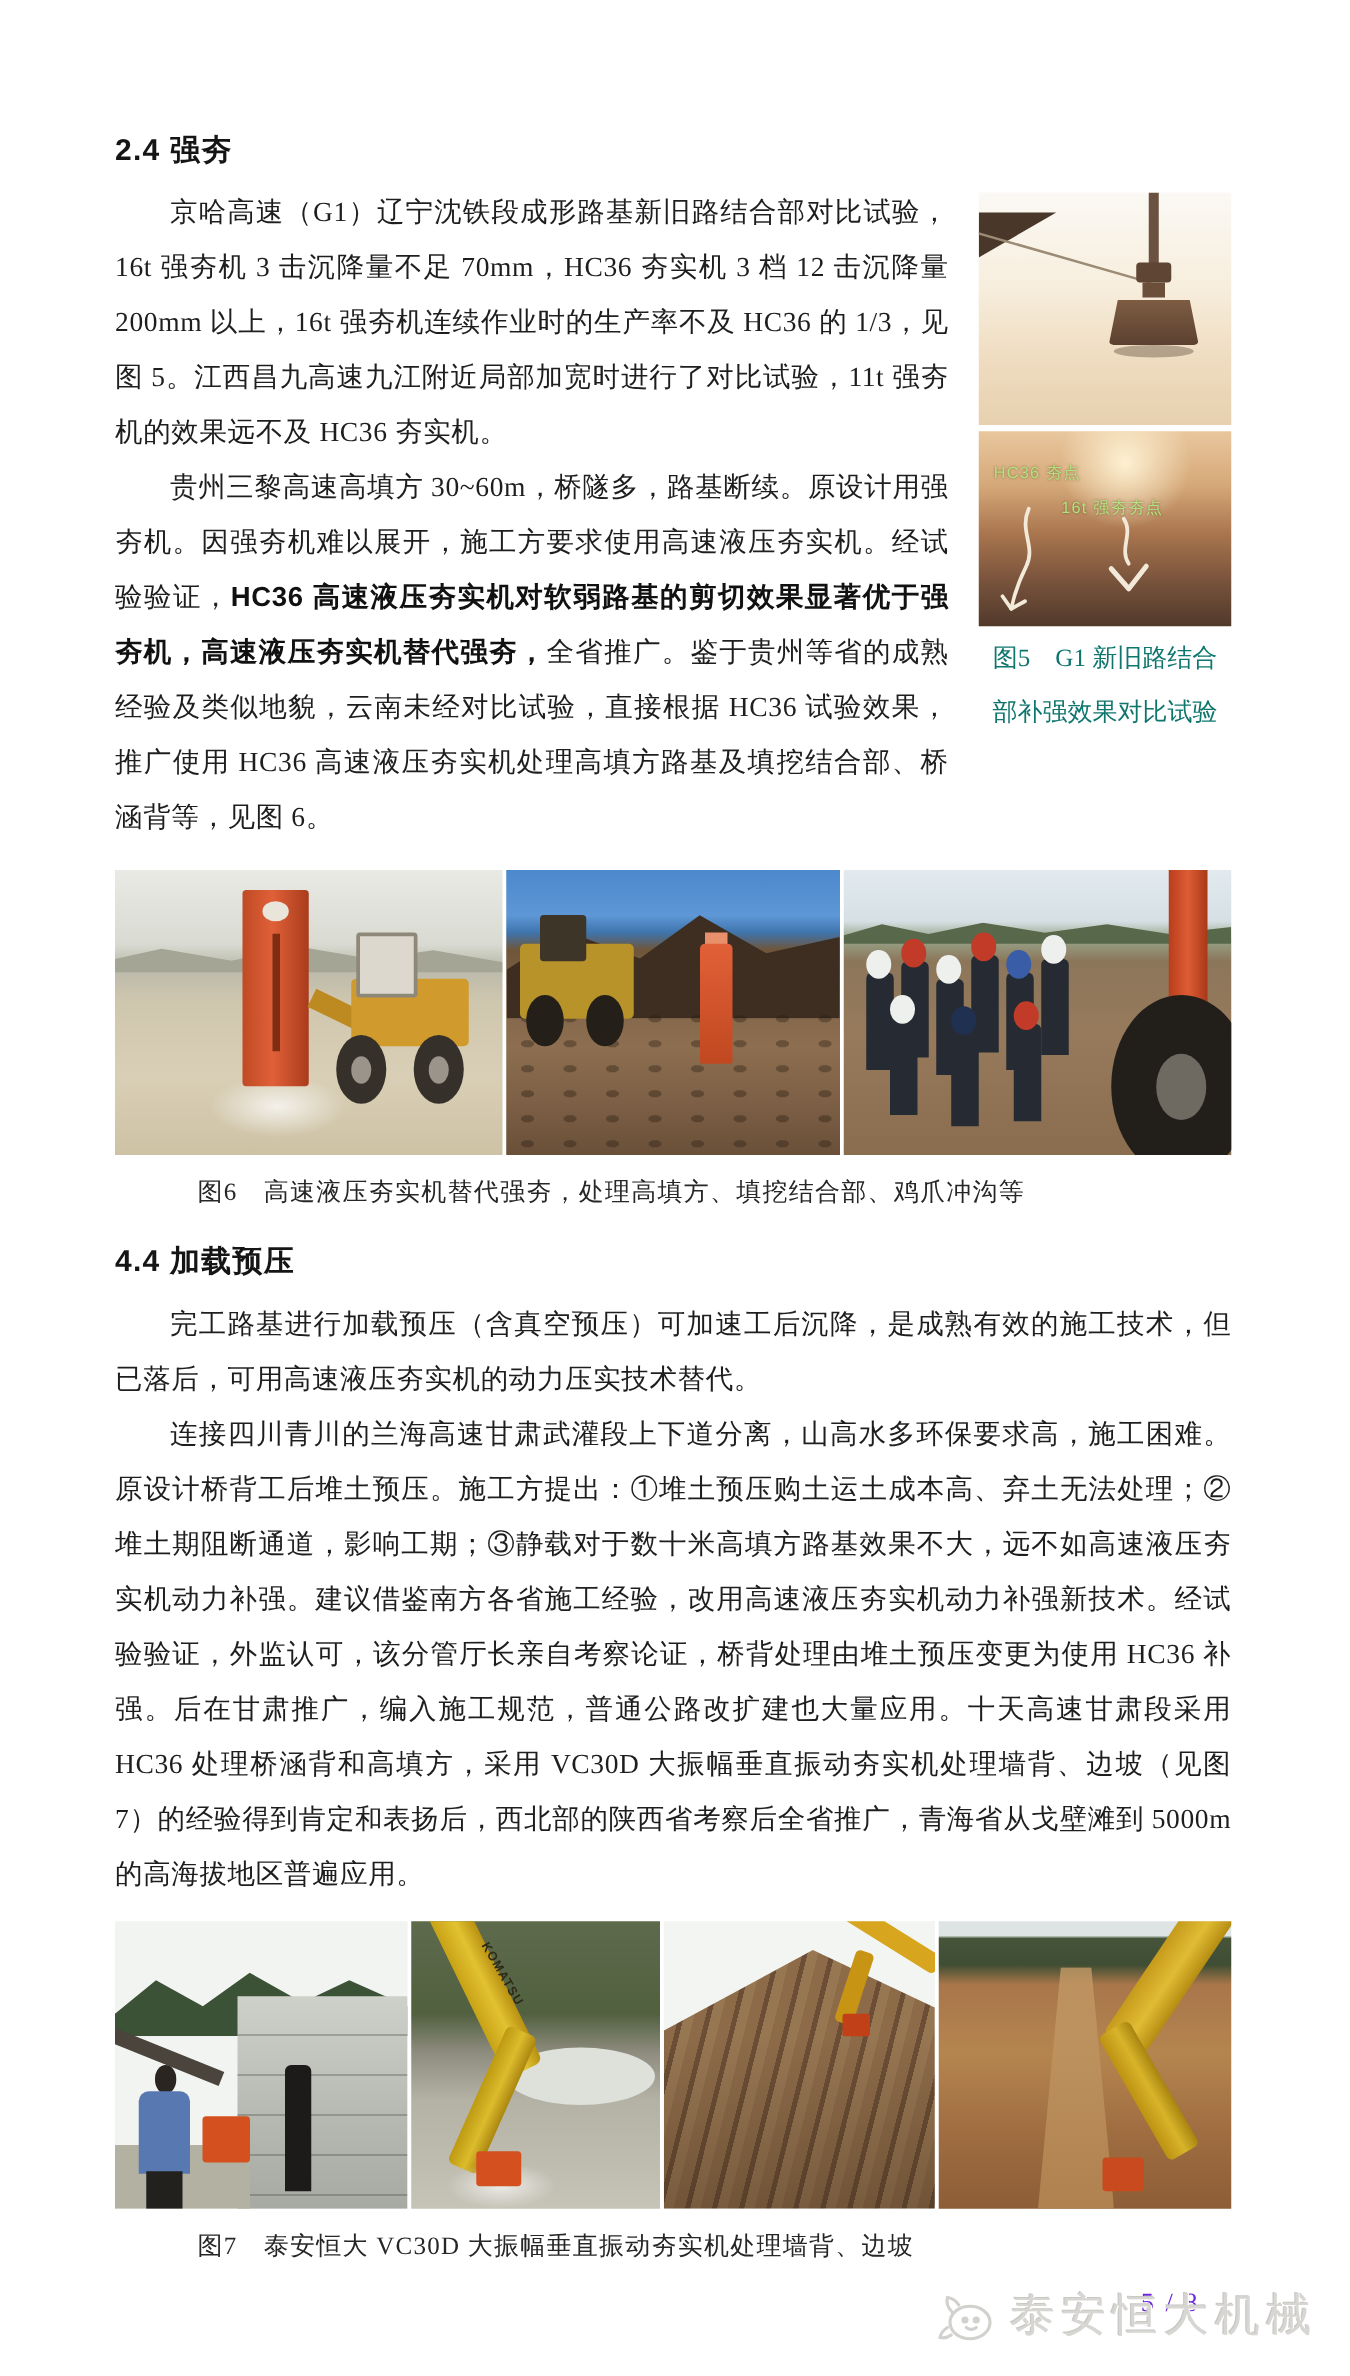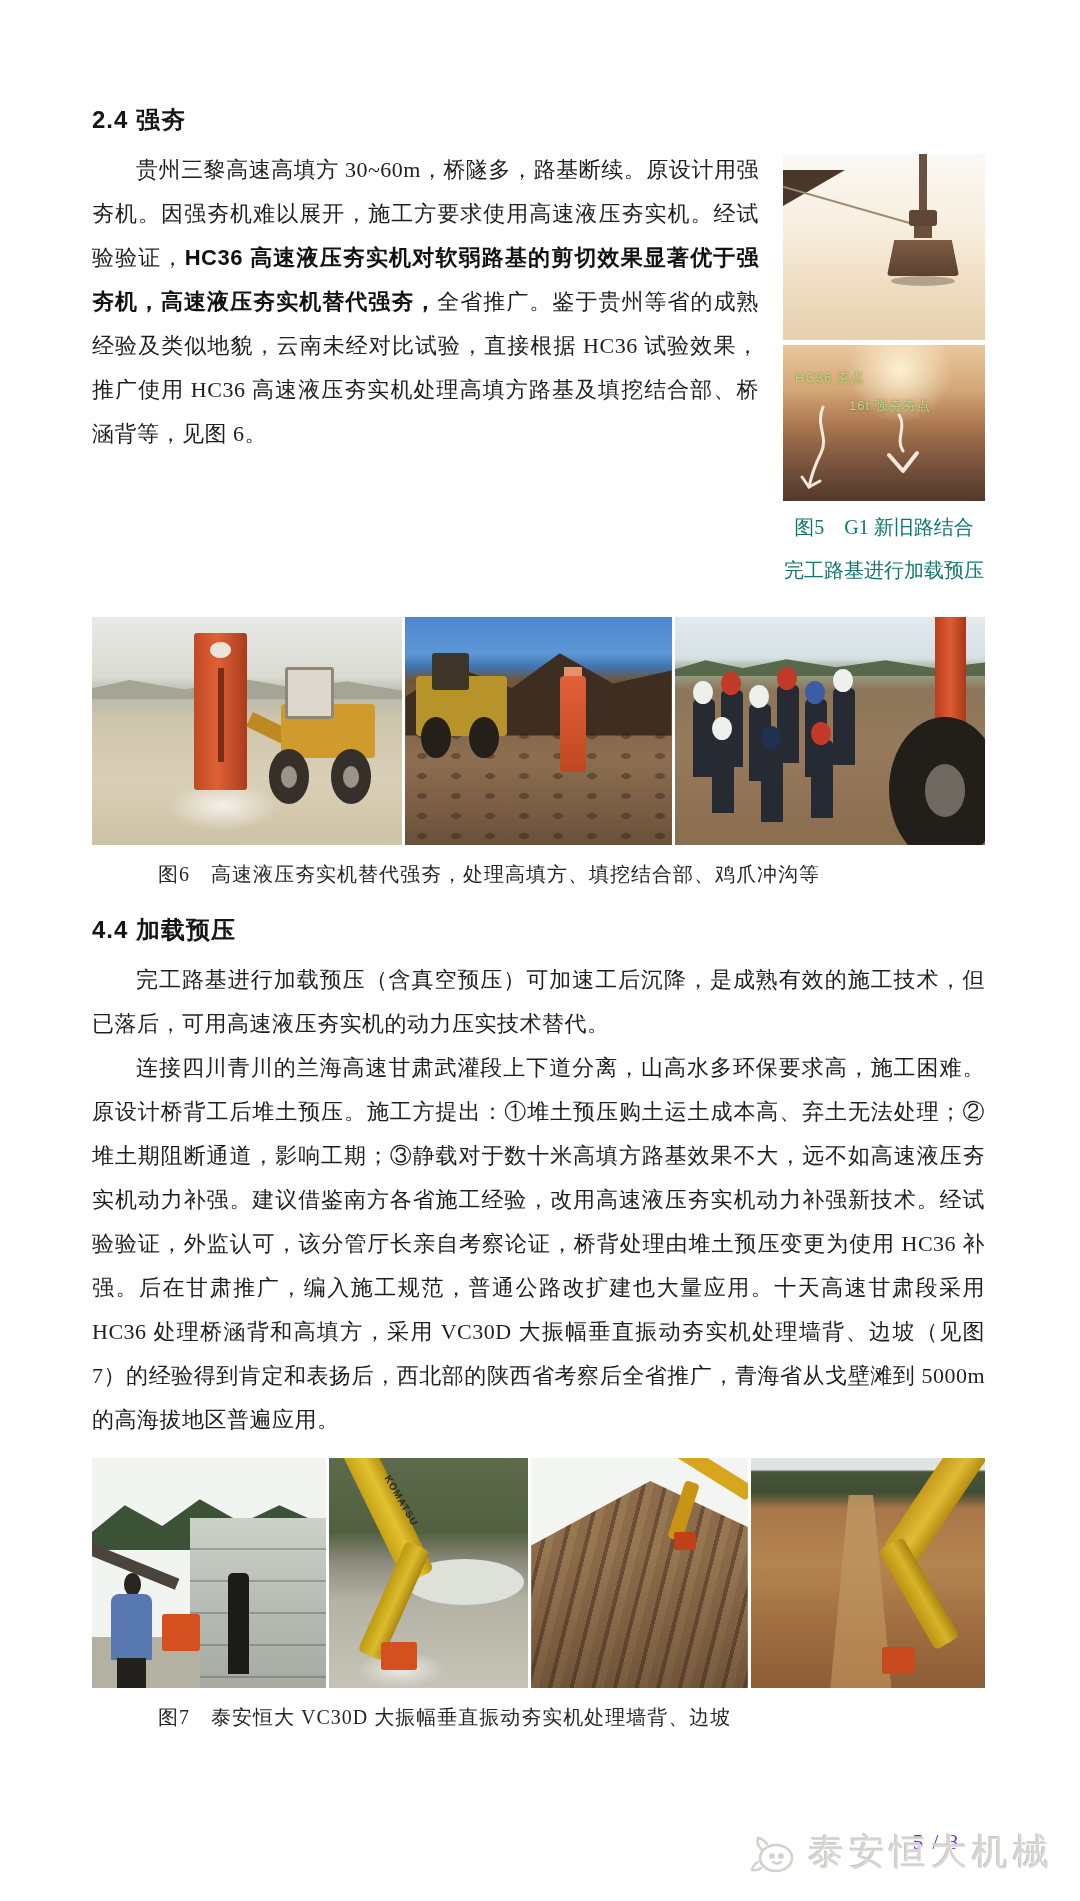--- a/index.html
+++ b/index.html
@@ -231,23 +231,24 @@
         <span class="anno anno-1">HC36 夯点</span>
         <span class="anno anno-2">16t 强夯夯点</span>
         <svg width="202" height="156" viewBox="0 0 202 156" style="position:absolute;left:0;top:0;">
           <path d="M40,62 C32,80 46,92 38,108 C32,120 28,132 26,142" stroke="#f2e9d8" stroke-width="3" fill="none" stroke-linecap="round"></path>
           <path d="M26,142 l-7,-10 M26,142 l11,-6" stroke="#f2e9d8" stroke-width="3" fill="none" stroke-linecap="round"></path>
           <path d="M116,70 C124,82 112,94 120,106" stroke="#f2e9d8" stroke-width="3" fill="none" stroke-linecap="round"></path>
           <path d="M106,110 l14,16 l14,-18" stroke="#f2e9d8" stroke-width="4" fill="none" stroke-linecap="round" stroke-linejoin="round"></path>
         </svg>
       </div>
       <div class="cap">图5　G1 新旧路结合</div>
-      <div class="cap">完工路基进行加载预压</div>
+      <div class="cap">部补强效果对比试验</div>
     </div>
 
+    <p class="body">京哈高速（G1）辽宁沈铁段成形路基新旧路结合部对比试验，16t 强夯机 3 击沉降量不足 70mm，HC36 夯实机 3 档 12 击沉降量 200mm 以上，16t 强夯机连续作业时的生产率不及 HC36 的 1/3，见图 5。江西昌九高速九江附近局部加宽时进行了对比试验，11t 强夯机的效果远不及 HC36 夯实机。</p>
     <p class="body"><span>贵州三黎高速高填方 30~60m，桥隧多，路基断续。原设计用强夯机。因强夯机难以展开，施工方要求使用高速液压夯实机。经试验验证，</span><span class="bold-seg">HC36 高速液压夯实机对软弱路基的剪切效果显著优于强夯机，高速液压夯实机替代强夯，</span><span>全省推广。鉴于贵州等省的成熟经验及类似地貌，云南未经对比试验，直接根据 HC36 试验效果，推广使用 HC36 高速液压夯实机处理高填方路基及填挖结合部、桥涵背等，见图 6。</span></p>
 
     <div class="clear"></div>
 
     <div class="strip fig6-strip">
       <div class="ph f6p1">
         <div class="hill"></div>
         <div class="dust"></div>
         <div class="tower">
           <div class="win"></div>

